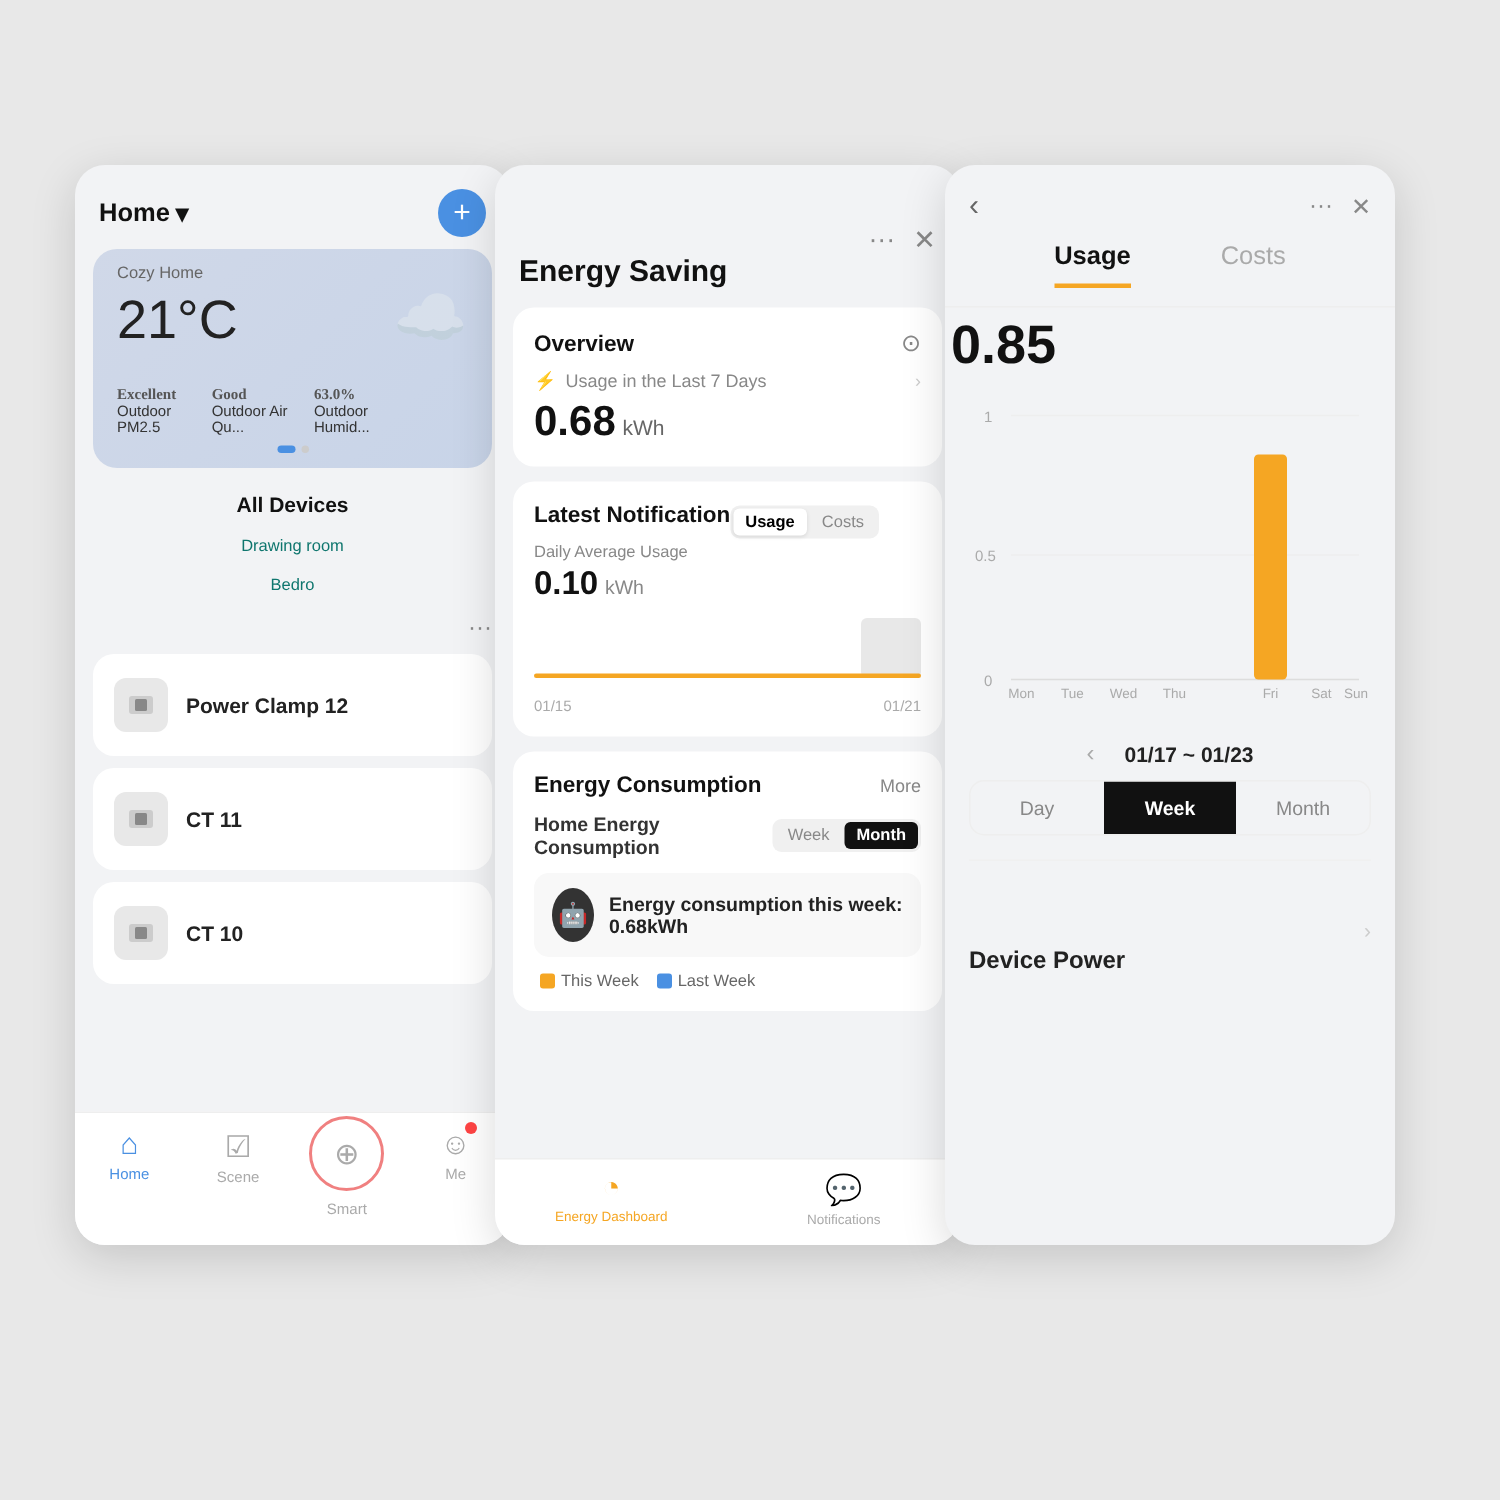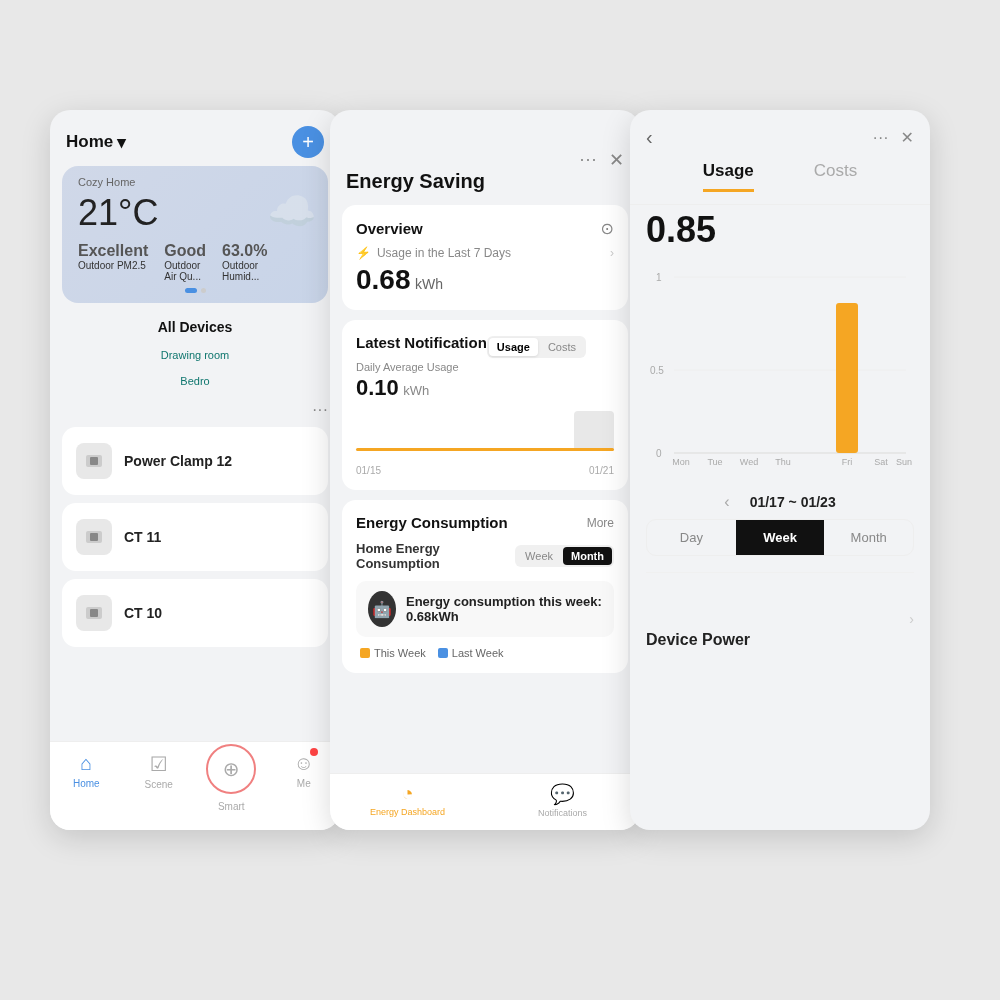--- a/index.html
+++ b/index.html
@@ -94,38 +94,39 @@
     .s1-cozy-home {
       font-size: 11px;
       color: #666;
       margin-bottom: 4px;
     }
 
     .s1-temp {
       font-size: 36px;
       font-weight: 300;
       color: #222;
-      margin-bottom: 8px;
+      margin-bottom: 24px;
     }
 
     .s1-weather-stats {
       display: flex;
       gap: 16px;
       font-size: 10px;
     }
 
     .s1-stat-item {
       display: flex;
       flex-direction: column;
     }
 
     .s1-stat-label {
       color: #555;
       font-weight: 600;
-      font-size: 16px;
+      font-size: 10px;
+      font-family: Liberation Serif, serif;
     }
 
     .s1-stat-value {
       color: #333;
       font-size: 10px;
     }
 
     .s1-tabs {
       display: flex;
       align-items: center;
@@ -551,21 +552,21 @@
       border-bottom: 3px solid #f5a623;
     }
 
     .s3-date-range {
       padding: 12px 16px 4px;
       font-size: 13px;
       color: #888;
     }
 
     .s3-kwh {
-      padding: 4px 16px 16px;
+      padding: 4px 4px 16px;
       font-size: 36px;
       font-weight: 700;
       color: #111;
     }
 
     .s3-nav-row {
       display: flex;
       align-items: center;
       justify-content: center;
       gap: 20px;

